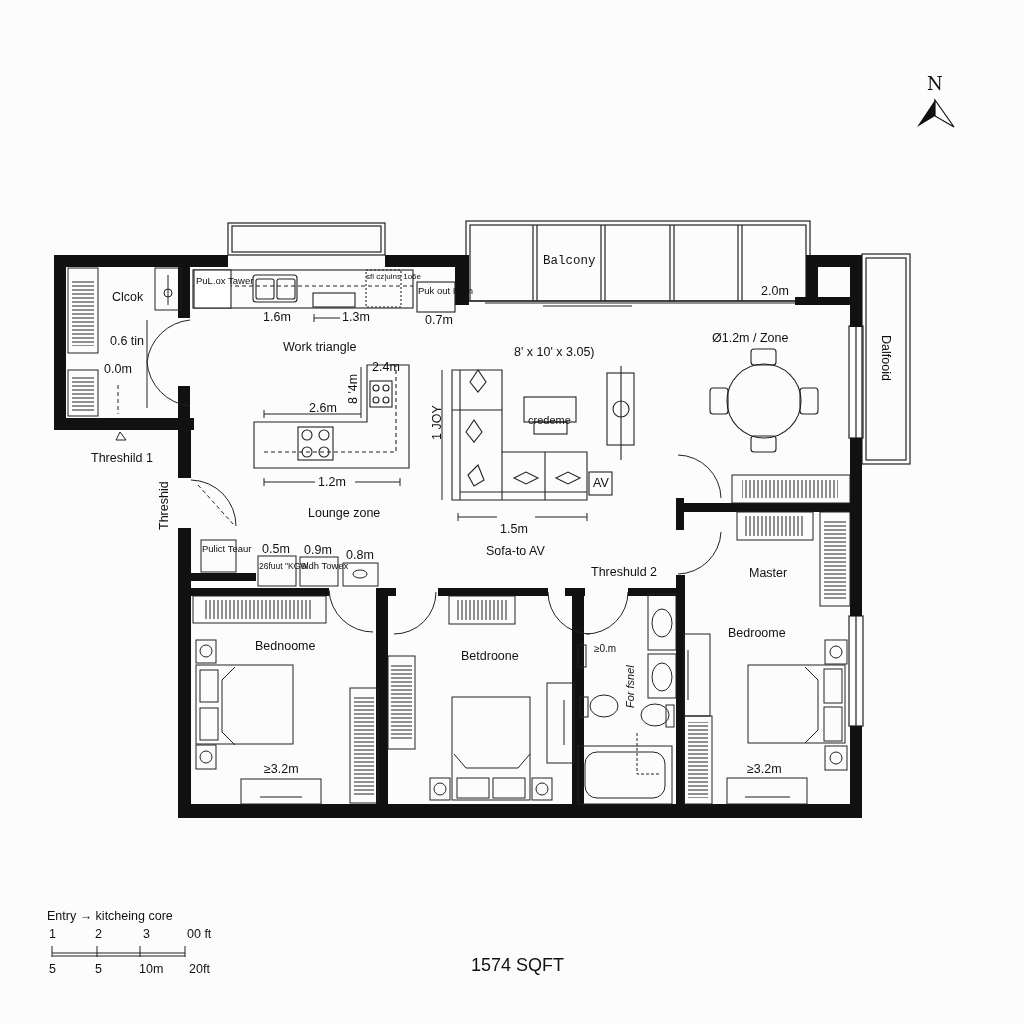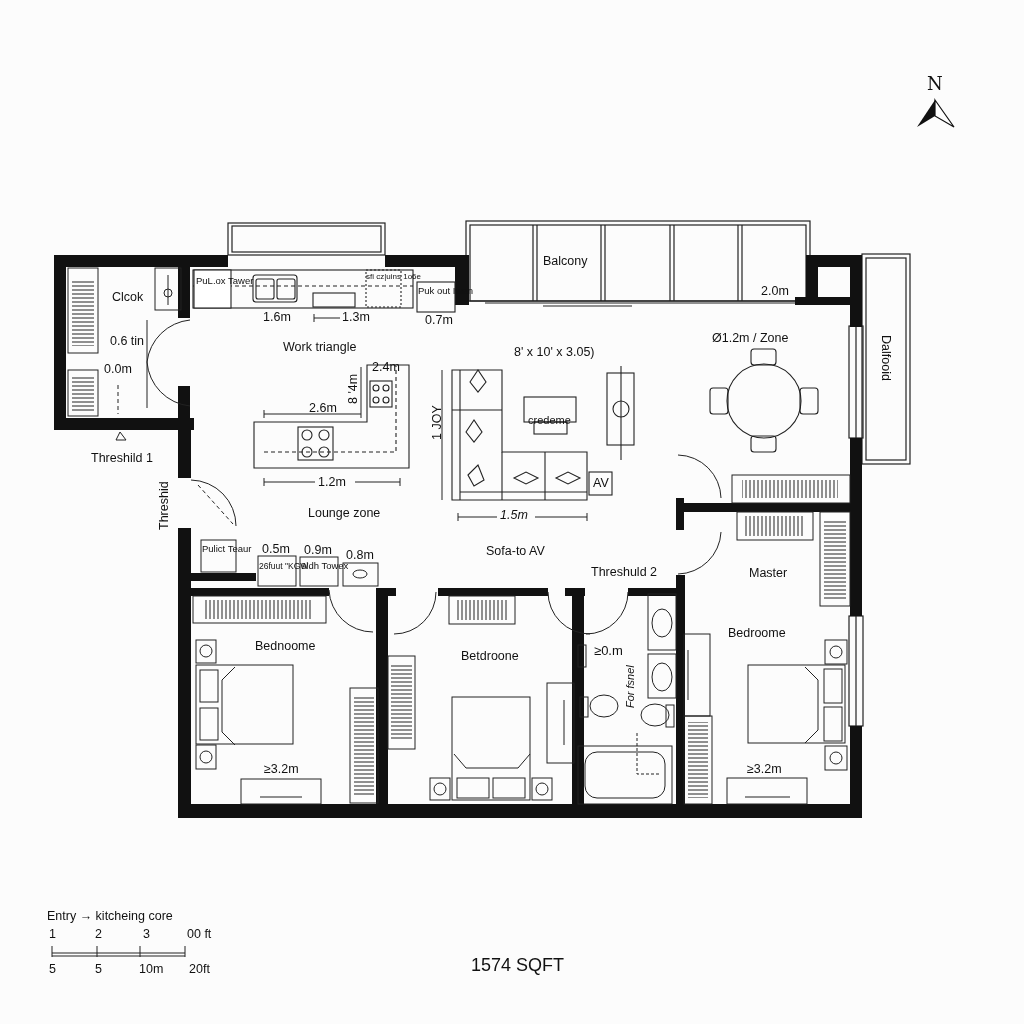--- a/index.html
+++ b/index.html
@@ -318,41 +318,41 @@
 <div class="lbl md" style="left:372px;top:360px;">2.4m</div>
 <div class="lbl md vertl" style="left:346px;top:404px;">8 '4m</div>
 <div class="lbl md" style="left:309px;top:401px;">2.6m</div>
 <div class="lbl md" style="left:318px;top:475px;">1.2m</div>
 <div class="lbl md" style="left:308px;top:506px;">Lounge zone</div>
 
 <div class="lbl md" style="left:514px;top:345px;">8' x 10' x 3.05)</div>
 <div class="lbl md vertl" style="left:430px;top:440px;">1 JOY</div>
 <div class="lbl" style="left:528px;top:414px;font-size:11px;">credeme</div>
 <div class="lbl md" style="left:593px;top:476px;">AV</div>
-<div class="lbl md" style="left:500px;top:508px;font-style:italic;">1.5m</div>
+<div class="lbl md" style="left:500px;top:522px;">1.5m</div>
 <div class="lbl md" style="left:486px;top:544px;">Sofa-to AV</div>
 <div class="lbl md" style="left:591px;top:565px;">Threshuld 2</div>
 
-<div class="lbl md" style="left:543px;top:254px;">Balcony</div>
+<div class="lbl md" style="left:543px;top:254px;font-family:Liberation Mono, monospace;">Balcony</div>
 <div class="lbl md" style="left:761px;top:284px;">2.0m</div>
 <div class="lbl md" style="left:712px;top:331px;">Ø1.2m / Zone</div>
 <div class="lbl md vert" style="left:893px;top:335px;">Dalfooid</div>
 <div class="lbl md" style="left:749px;top:566px;">Master</div>
 
 <div class="lbl sm" style="left:202px;top:544px;width:34px;">Pulict Teaur</div>
 <div class="lbl sm" style="left:259px;top:561px;width:36px;font-size:8.5px;">26fuut "KGW</div>
 <div class="lbl sm" style="left:301px;top:561px;width:20px;">9ldh Towex</div>
 <div class="lbl md" style="left:262px;top:542px;">0.5m</div>
 <div class="lbl md" style="left:304px;top:543px;">0.9m</div>
 <div class="lbl md" style="left:346px;top:548px;">0.8m</div>
 
 <div class="lbl md" style="left:255px;top:639px;">Bednoome</div>
 <div class="lbl md" style="left:264px;top:762px;">≥3.2m</div>
 <div class="lbl md" style="left:461px;top:649px;">Betdroone</div>
-<div class="lbl" style="left:594px;top:643px;font-size:13px;">≥0.m</div>
+<div class="lbl" style="left:594px;top:643px;font-size:10px;">≥0.m</div>
 <div class="lbl vertl" style="left:624px;top:708px;font-size:11px;font-style:italic;">For fsnel</div>
 <div class="lbl md" style="left:728px;top:626px;">Bedroome</div>
 <div class="lbl md" style="left:747px;top:762px;">≥3.2m</div>
 
 <div class="lbl md" style="left:47px;top:909px;">Entry → kitcheing core</div>
 <div class="lbl md" style="left:49px;top:927px;">1</div>
 <div class="lbl md" style="left:95px;top:927px;">2</div>
 <div class="lbl md" style="left:143px;top:927px;">3</div>
 <div class="lbl md" style="left:187px;top:927px;">00 ft</div>
 <div class="lbl md" style="left:49px;top:962px;">5</div>

